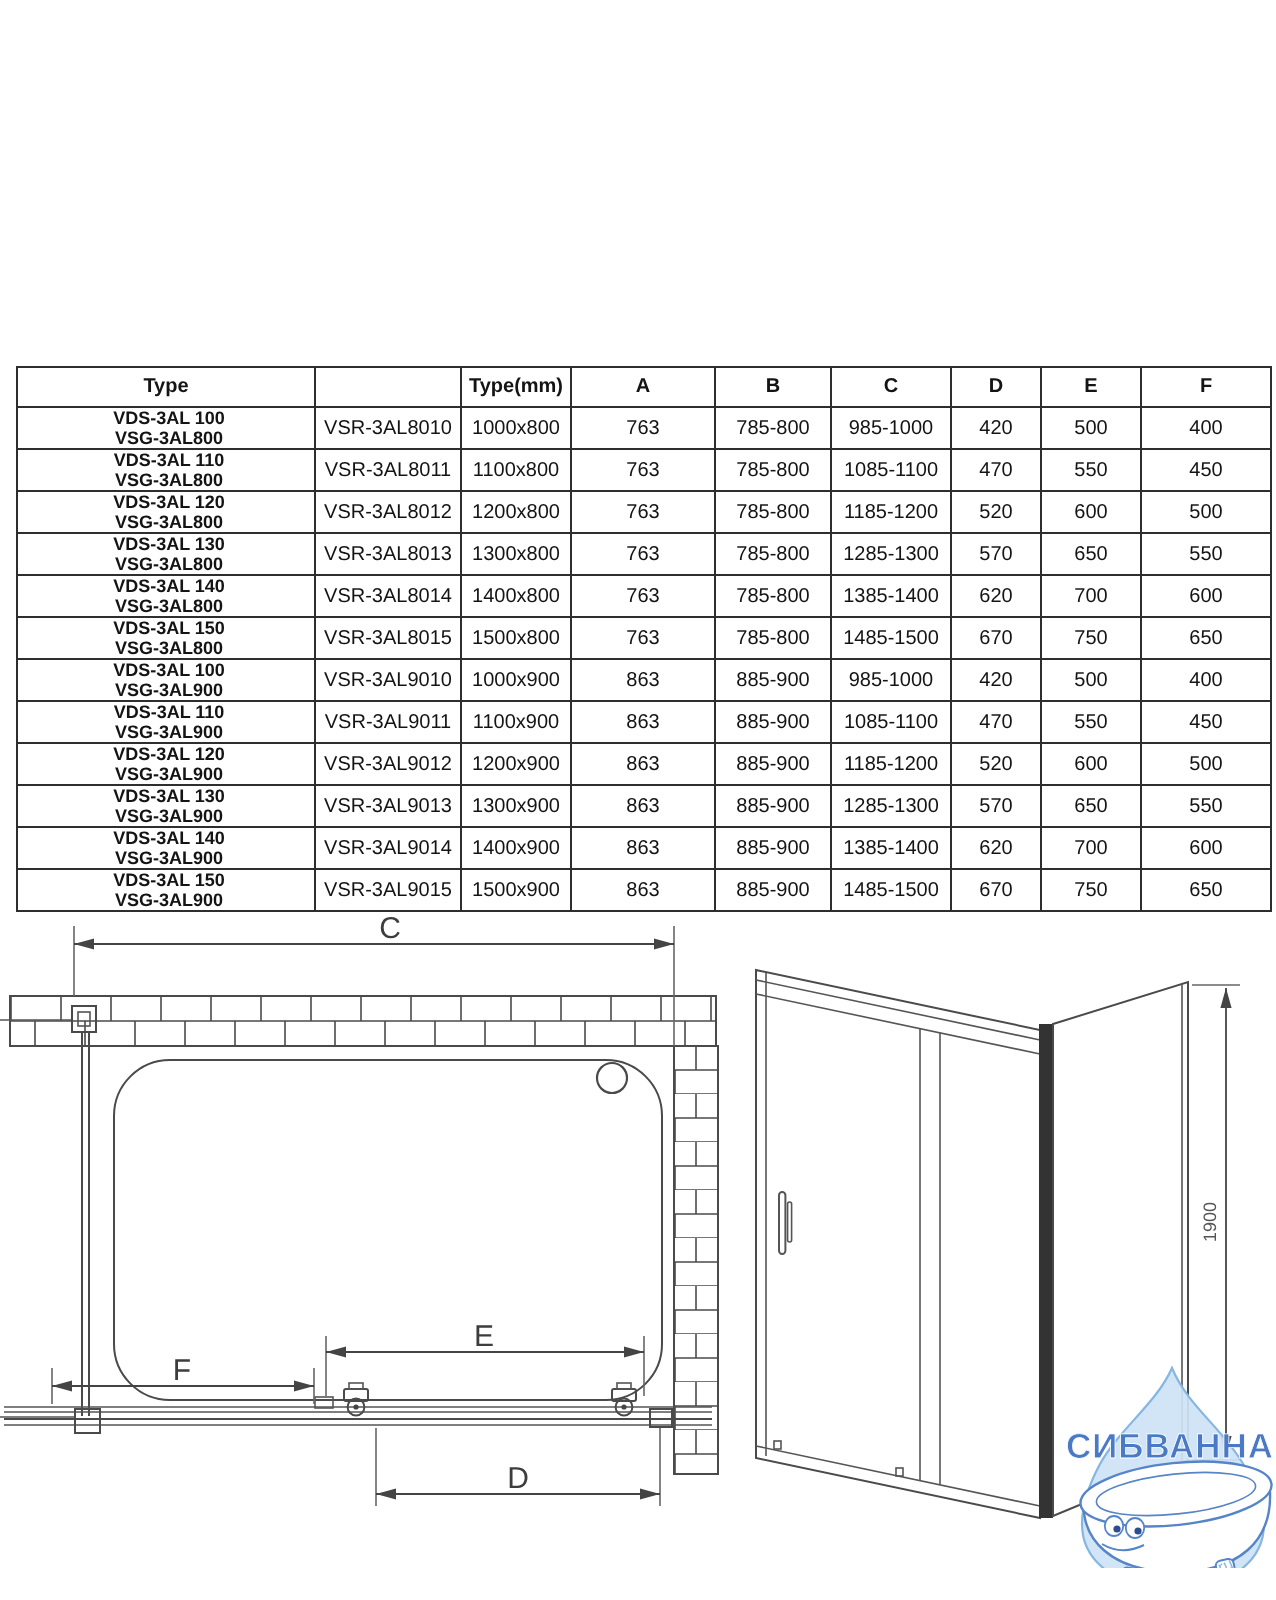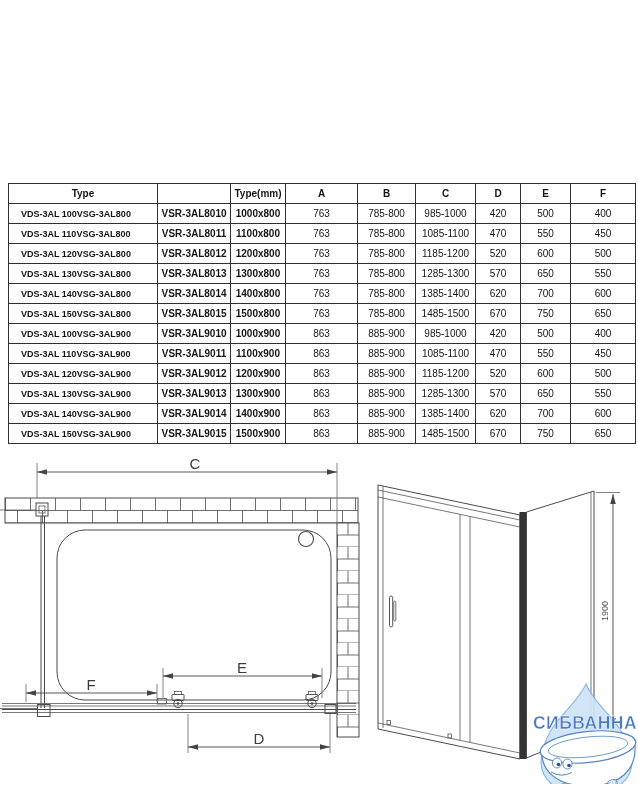--- a/index.html
+++ b/index.html
@@ -12,22 +12,22 @@
     position:absolute; left:8px; top:183px; width:627px;
     border-collapse:collapse; table-layout:fixed; background:#fff;
   }
   table.spec th, table.spec td {
     border:1px solid #2e2e2e; height:19px; padding:0;
     text-align:center; vertical-align:middle; color:#141414;
     overflow:hidden; white-space:nowrap;
   }
   table.spec th { font-size:10px; font-weight:bold; }
   td.c-type { font-size:9px; font-weight:bold; }
-  .type-wrap { display:flex; justify-content:flex-start; padding:0 9px 0 12px; }
-  td.c-model, td.c-size { font-size:10px; font-weight:bold; color:#2a2a2a; }
+  .type-wrap { display:flex; justify-content:space-between; padding:0 9px 0 12px;flex-direction:column; }
+  td.c-model, td.c-size { font-size:10px; font-weight:normal; color:#2a2a2a; }
   td.c-num { font-size:10px; color:#222; }
   
   svg.drawing { position:absolute; left:0; top:450px; display:block; }
   svg.drawing text { font-family:"Liberation Sans", sans-serif; }
   .ln   { stroke:#4a4a4a; stroke-width:1; fill:none; }
   .thin { stroke:#555555; stroke-width:0.8; fill:none; }
   .dim  { stroke:#444444; stroke-width:0.9; fill:none; }
   .ext  { stroke:#666666; stroke-width:0.8; fill:none; }
   .dim-label { font-size:15px; fill:#3d3d3d; font-weight:normal; }
   .wm-brand  { font-size:17.5px; font-weight:bold; fill:#4a7ac6;

